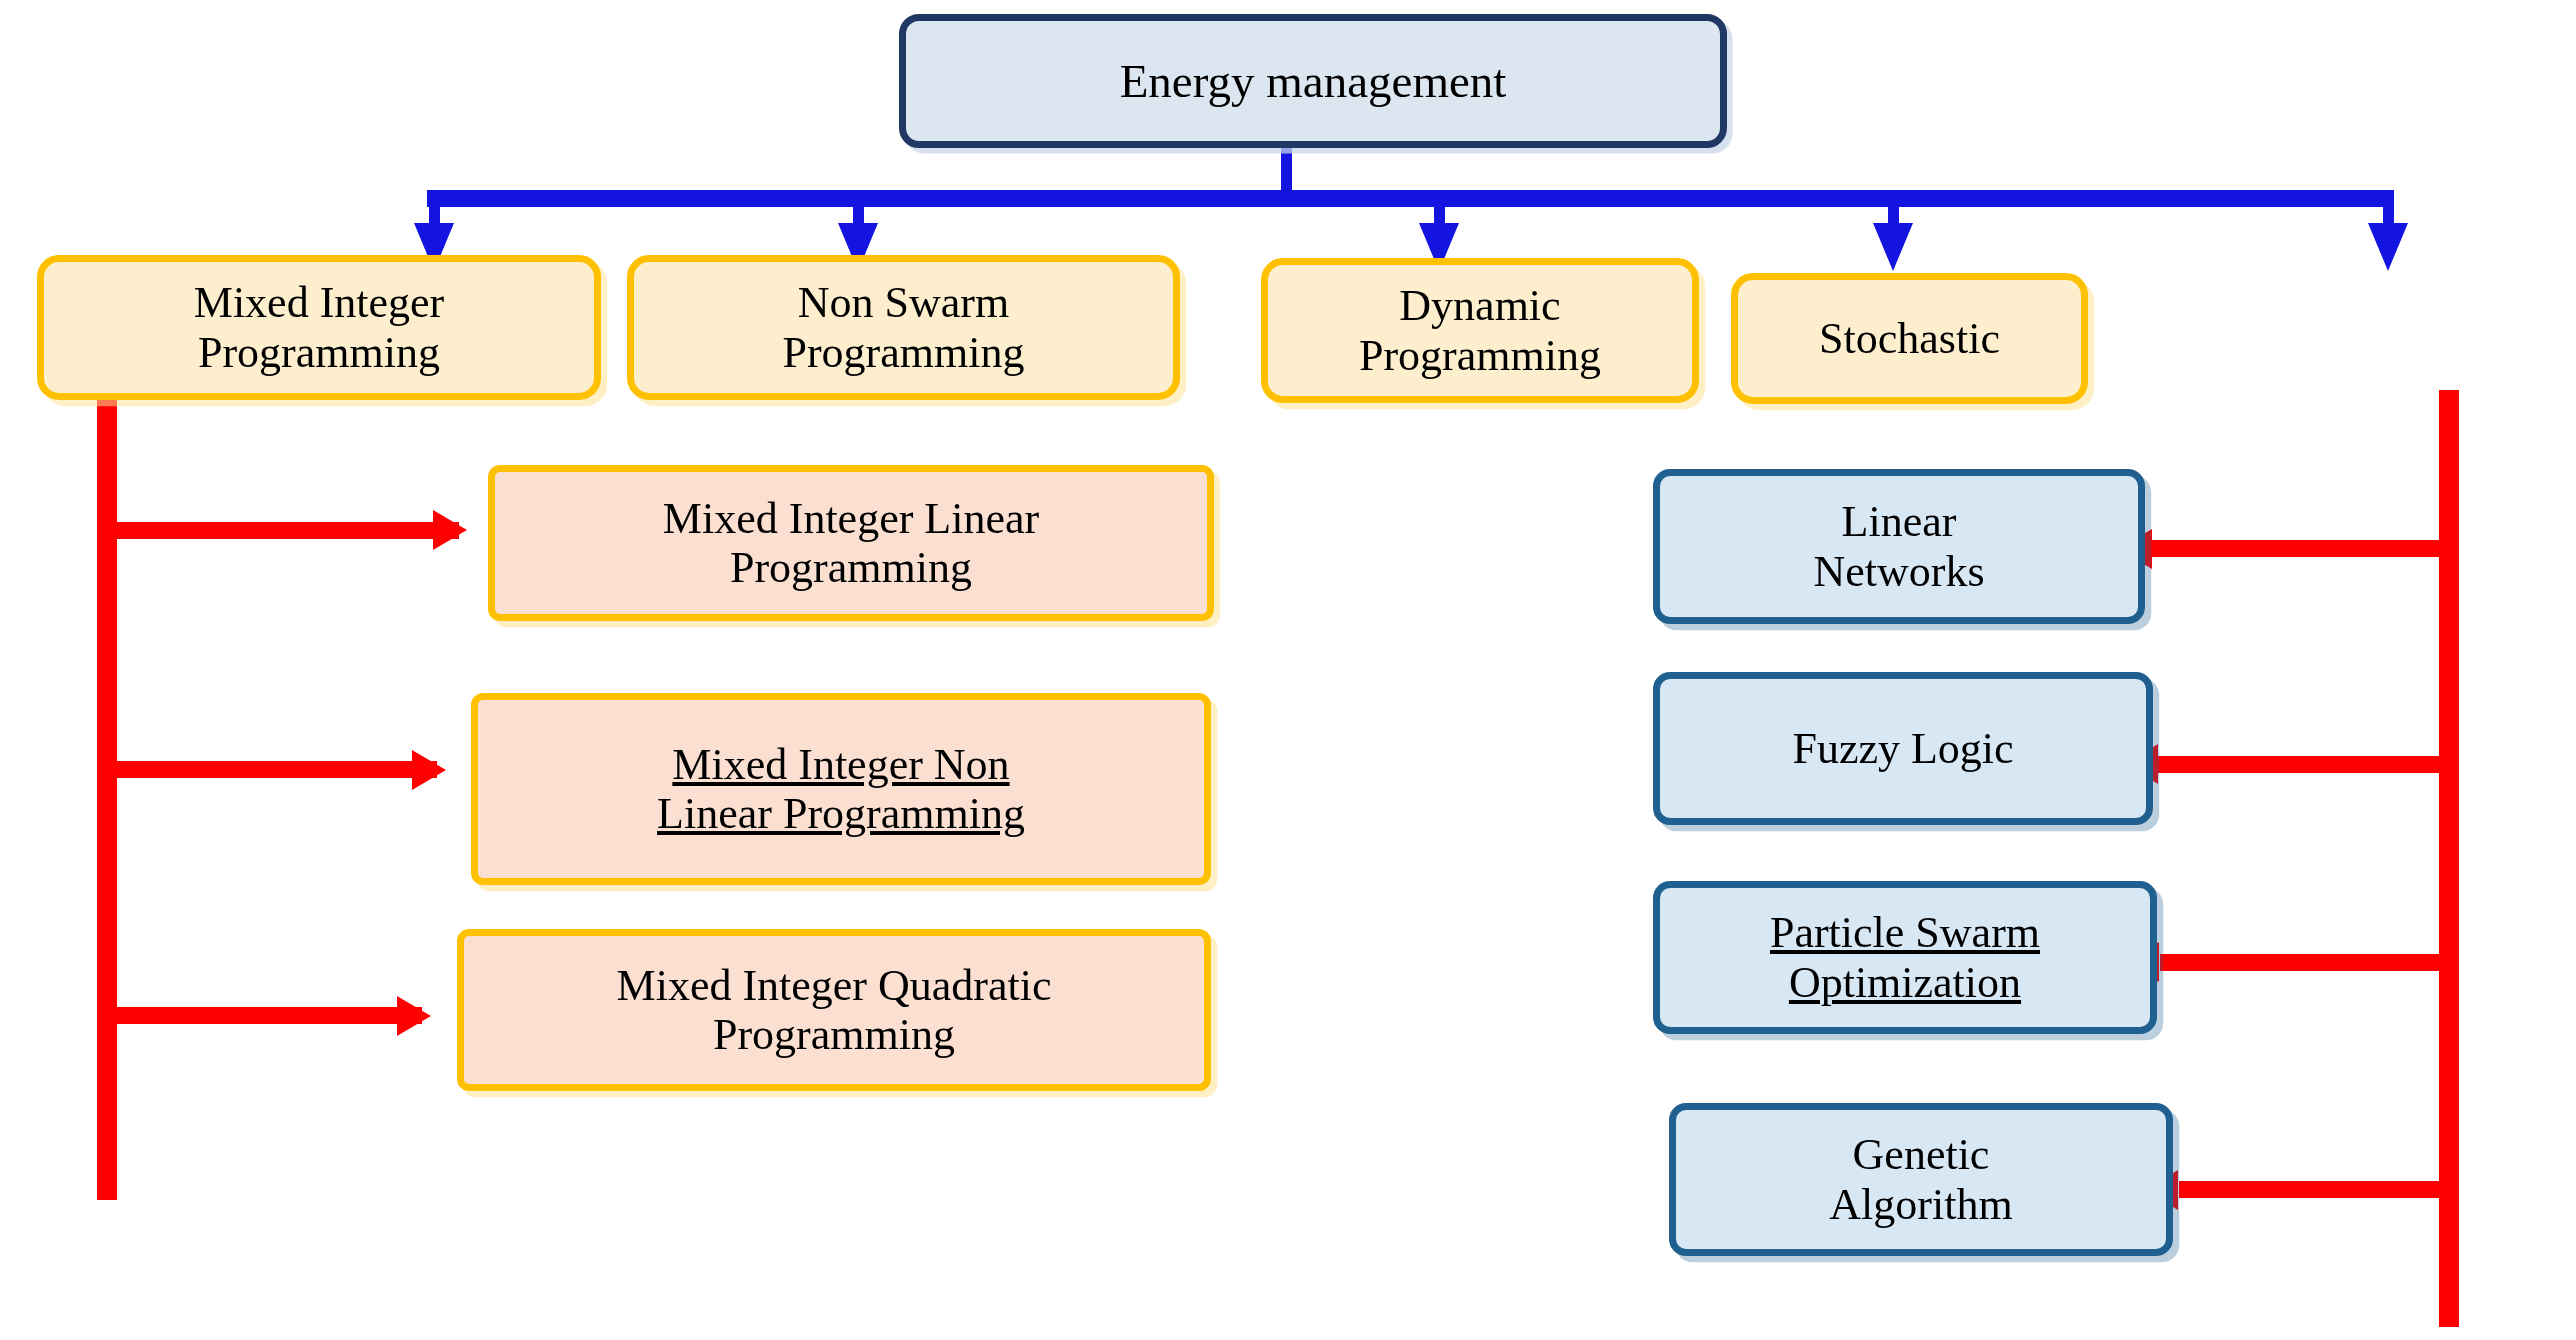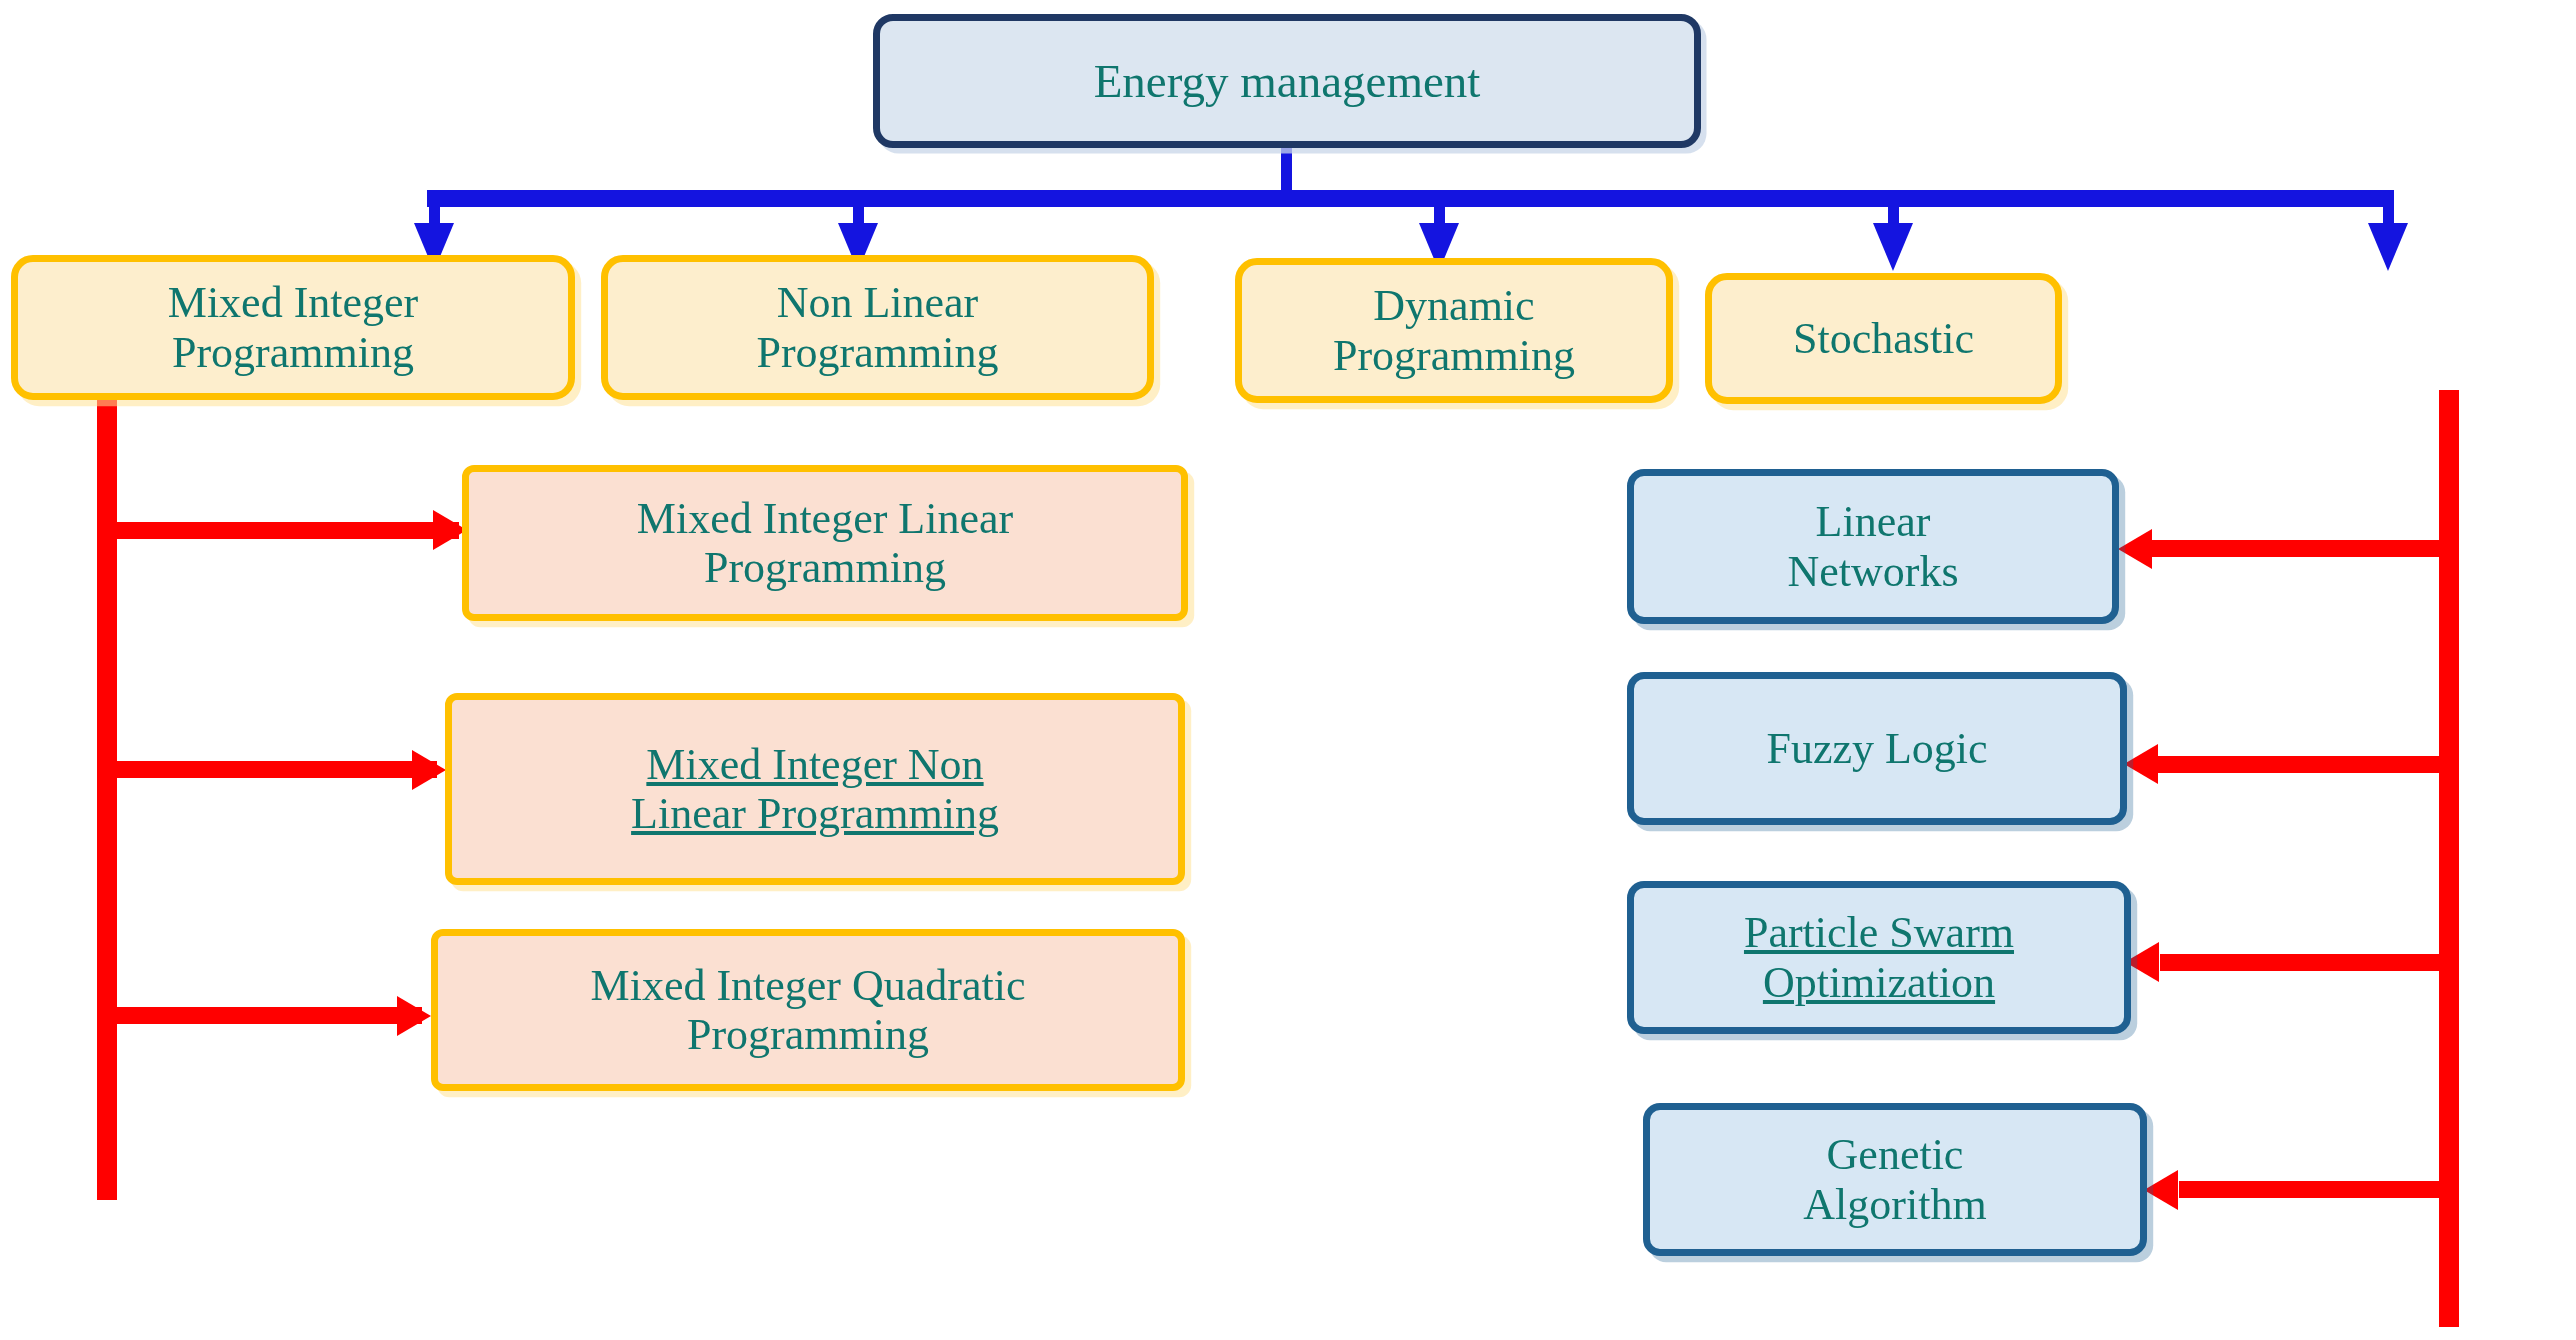--- a/index.html
+++ b/index.html
@@ -18,24 +18,25 @@
   }
 
   
   .node {
     position: absolute;
     box-sizing: border-box;
     display: flex;
     align-items: center;
     justify-content: center;
     text-align: center;
-    color: #0f766e;
+    color: #000000;
     line-height: 1.12;
     white-space: pre-line;
     z-index: 5;
+    margin-left: 26px;
   }
 
   
   .node.root {
     background: #dce6f1;
     border: 7px solid #1f3864;
     border-radius: 20px;
     font-size: 47px;
     box-shadow: 5.5px 5.5px 0 rgba(200,214,232,0.75);
   }
@@ -135,21 +136,21 @@
 
   <div class="conn blue-v" style="left:1888px; top:199px; width:11px; height:31px;"></div>
   <div class="arrow-down" style="left:1873px; top:223px;"></div>
 
   <div class="conn blue-v" style="left:2383px; top:199px; width:11px; height:31px;"></div>
   <div class="arrow-down" style="left:2368px; top:223px;"></div>
 
   <div class="node amber" style="left:11px; top:255px; width:564px; height:145px;">Mixed Integer
 Programming</div>
 
-  <div class="node amber" style="left:601px; top:255px; width:553px; height:145px;">Non Linear
+  <div class="node amber" style="left:601px; top:255px; width:553px; height:145px;">Non Swarm
 Programming</div>
 
   <div class="node amber" style="left:1235px; top:258px; width:438px; height:145px;">Dynamic
 Programming</div>
 
   <div class="node amber" style="left:1705px; top:273px; width:357px; height:131px;">Stochastic</div>
 
 
   <div class="conn red-v" style="left:97px; top:393px; width:20px; height:807px;"></div>
 

